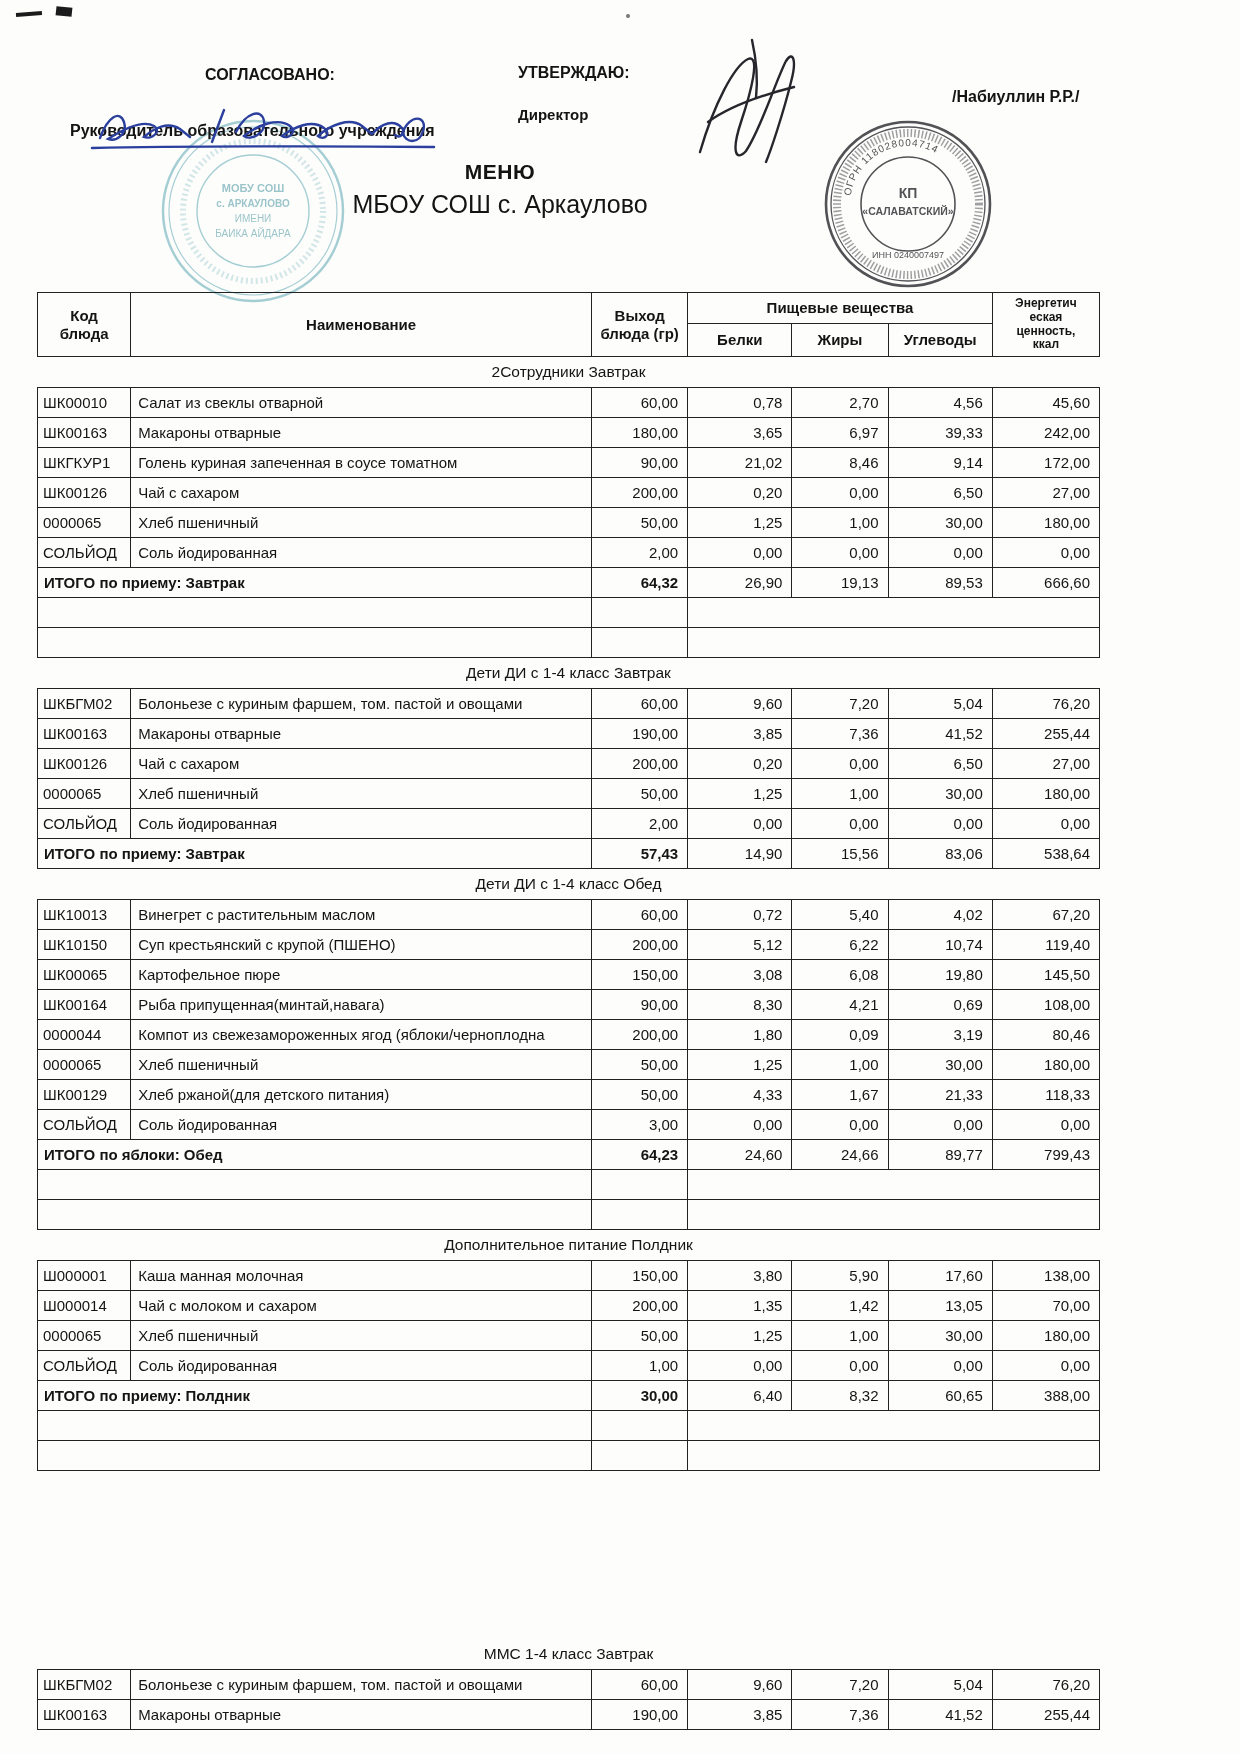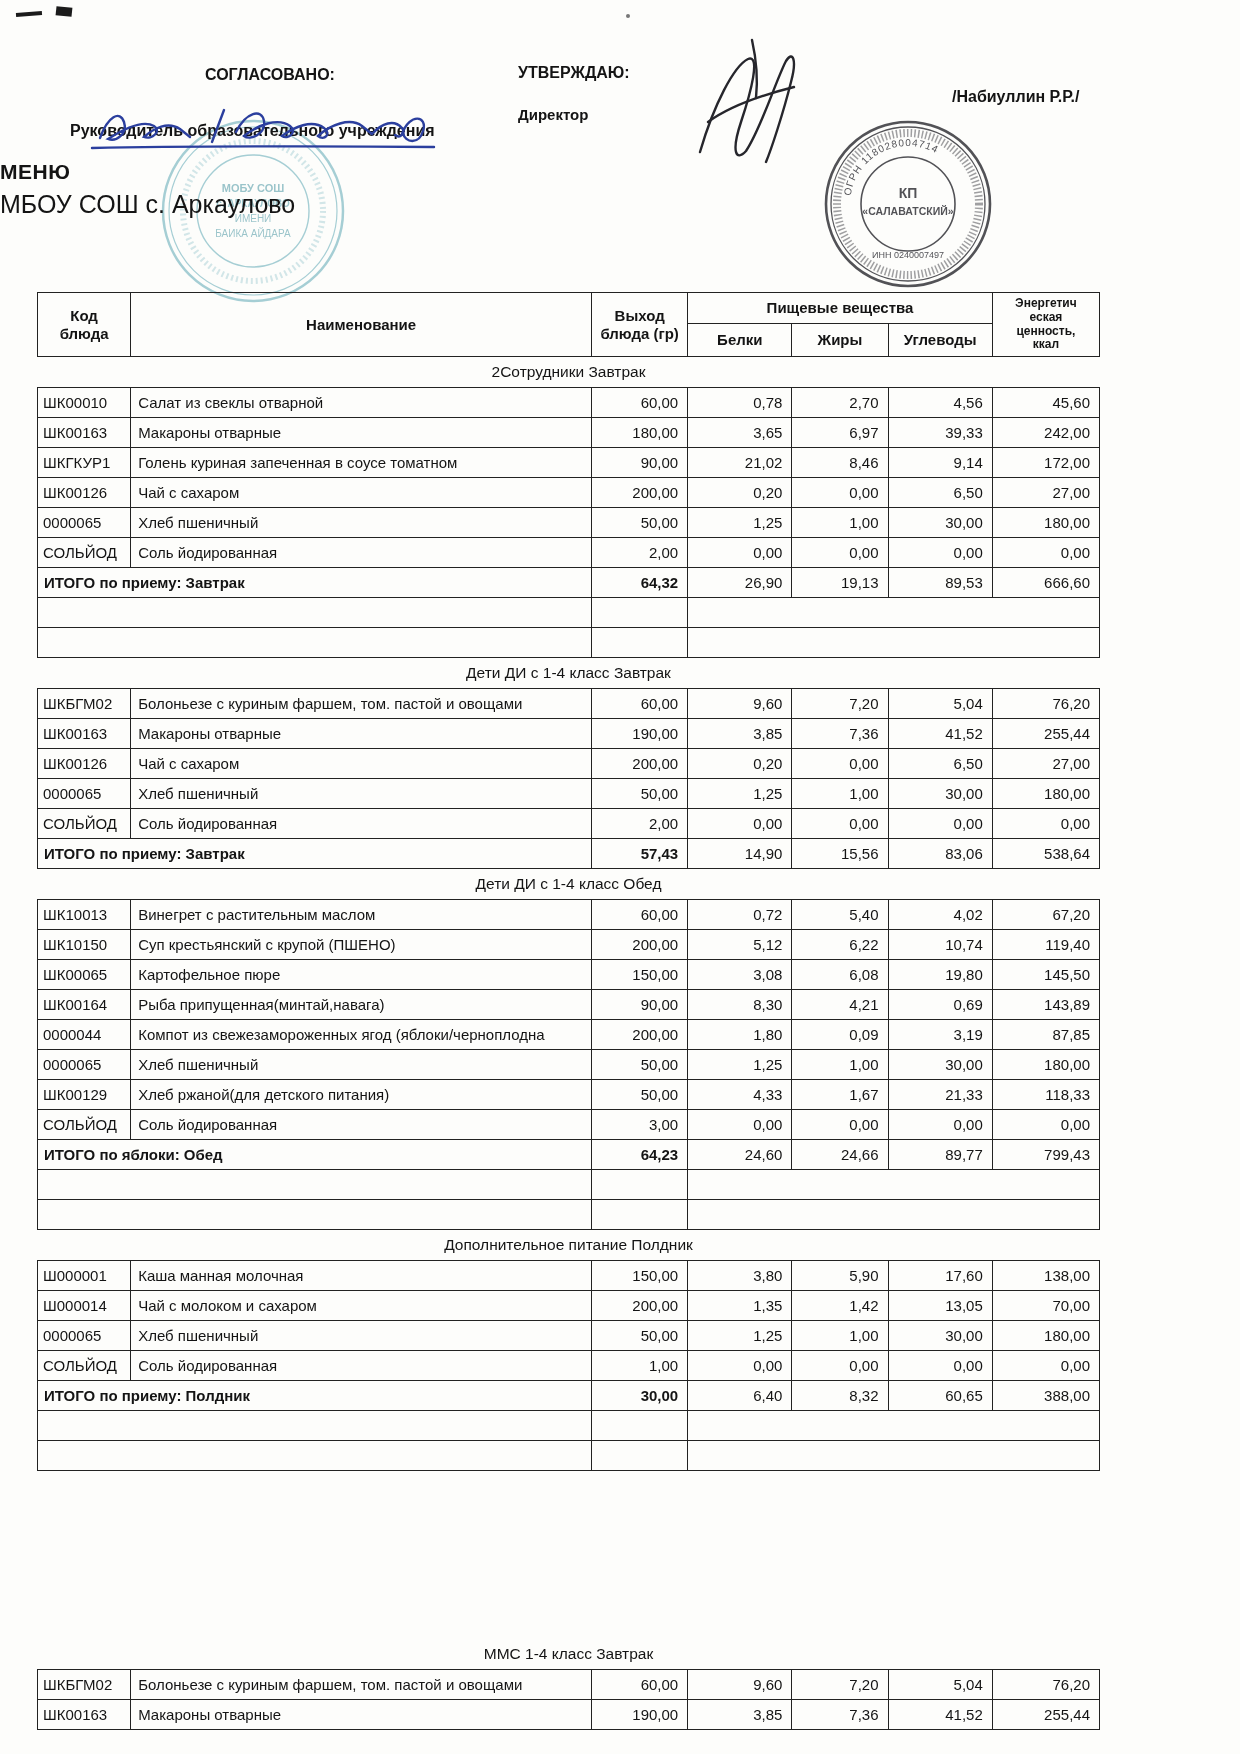--- a/index.html
+++ b/index.html
@@ -9,21 +9,21 @@
     font-family:"Liberation Sans","DejaVu Sans",sans-serif; color:#141414;
   }
   
   .abs { position:absolute; }
   .b   { font-weight:bold; }
   .agreed-label    { left:205px; top:66px;  font-size:16px; font-weight:bold; }
   .agreed-sub      { left:70px;  top:90px;  font-size:16px; font-weight:bold;margin-top:32px; }
   .approve-label   { left:518px; top:64px;  font-size:16px; font-weight:bold; }
   .approve-sub     { left:518px; top:106px; font-size:15px; font-weight:bold; }
   .approver-name   { left:952px; top:88px;  font-size:16px; font-weight:bold; }
-  .title-block { position:absolute; left:0; top:160px; width:1000px; }
+  .title-block { position:absolute; left:0; top:160px; width:1000px; text-align:center; }
   .title-l1 { font-size:21px; font-weight:bold; letter-spacing:.5px; }
   .title-l2 { font-size:19px; font-weight:bold; margin-top:7px; }
   .title-l3 { font-size:25px; font-weight:normal; margin-top:6px; }
   .scan-mark { position:absolute; background:#1b1b1b; }
   .dot-mark  { position:absolute; width:4px; height:4px; border-radius:50%; background:#777; }
   
   .school-stamp   { position:absolute; left:158px; top:116px; opacity:.55; }
   .official-stamp { position:absolute; left:822px; top:118px; opacity:.88; }
   .sig-overlay    { position:absolute; left:0; top:0; pointer-events:none; }
   
@@ -292,30 +292,30 @@
             <td class="cell num">19,80</td>
             <td class="cell num">145,50</td>
           </tr>
           <tr>
             <td class="cell code">ШК00164</td>
             <td class="cell name">Рыба припущенная(минтай,навага)</td>
             <td class="cell num">90,00</td>
             <td class="cell num">8,30</td>
             <td class="cell num">4,21</td>
             <td class="cell num">0,69</td>
-            <td class="cell num">143,89</td>
+            <td class="cell num">108,00</td>
           </tr>
           <tr>
             <td class="cell code">0000044</td>
             <td class="cell name">Компот из свежезамороженных ягод (яблоки/черноплодна</td>
             <td class="cell num">200,00</td>
             <td class="cell num">1,80</td>
             <td class="cell num">0,09</td>
             <td class="cell num">3,19</td>
-            <td class="cell num">87,85</td>
+            <td class="cell num">80,46</td>
           </tr>
           <tr>
             <td class="cell code">0000065</td>
             <td class="cell name">Хлеб пшеничный</td>
             <td class="cell num">50,00</td>
             <td class="cell num">1,25</td>
             <td class="cell num">1,00</td>
             <td class="cell num">30,00</td>
             <td class="cell num">180,00</td>
           </tr>

